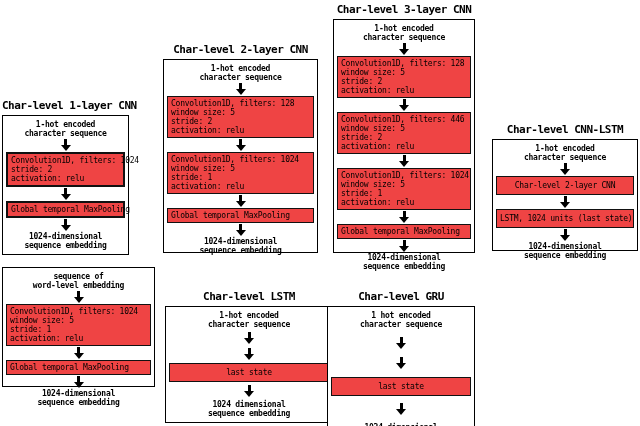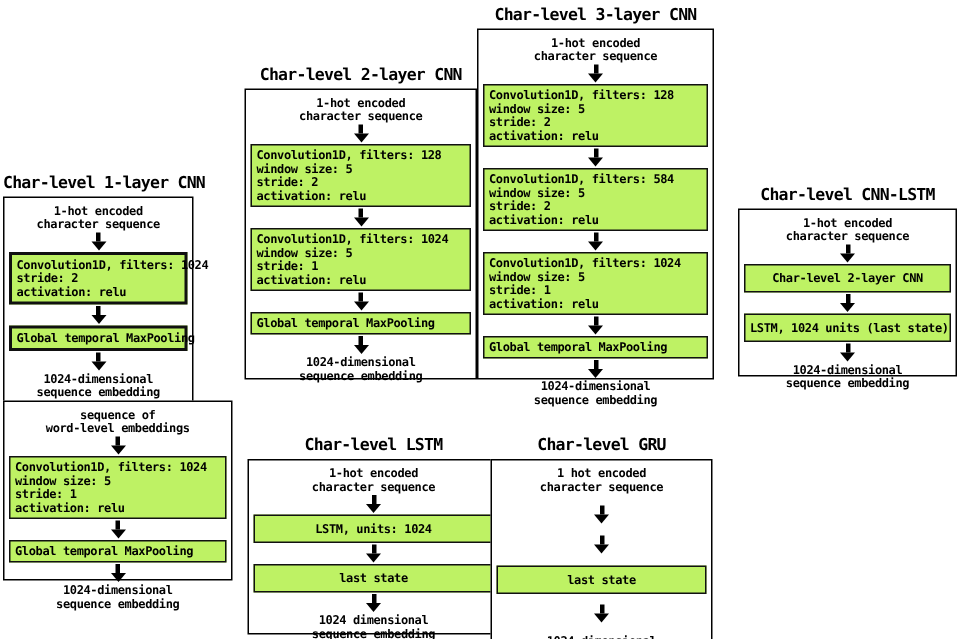--- a/index.html
+++ b/index.html
@@ -39,46 +39,46 @@
     font-weight: bold;
     line-height: 9px;
     text-align: center;
     letter-spacing: -0.25px;
     white-space: nowrap;
   }
   .box {
     border: 1px solid #111;
     box-sizing: border-box;
     width: 100%;
-    background: #bef264;
+    background: #ef4444;
     padding: 2px 3px;
     font-size: 8px;
-    font-weight: bold;
+    font-weight: normal;
     line-height: 9px;
     letter-spacing: -0.25px;
     white-space: nowrap;
   }
   .box.left  { text-align: left; }
   .box.center{ text-align: center; padding-top: 4px; padding-bottom: 4px; }
   
   .pos-char1 .box { border-width: 2px; }
   .arrow { display: flex; flex-direction: column; align-items: center; margin: 1px 0; }
   .arrow .shaft { width: 3px; height: 6px; background: #000; }
   .arrow .head  {
     width: 0; height: 0;
     border-left: 5px solid transparent;
     border-right: 5px solid transparent;
     border-top: 6px solid #000;
   }
   
-  .pos-char1   { left: 2px;   top: 115px;  width: 127px; }
+  .pos-char1   { left: 2px;   top: 99px;  width: 127px; }
   .pos-char1 .frame   { height: 140px; }
   .pos-char2   { left: 163px; top: 43px;  width: 155px; }
   .pos-char2 .frame   { height: 194px; }
-  .pos-char3   { left: 318px; top: 3px;   width: 158px; }
+  .pos-char3   { left: 333px; top: 3px;   width: 142px; }
   .pos-char3 .frame   { height: 234px; }
   .pos-cnnlstm { left: 492px; top: 123px; width: 146px; }
   .pos-cnnlstm .frame { height: 112px; }
   .pos-word    { left: 2px;   top: 267px; width: 153px; }
   .pos-word .frame    { height: 120px; }
   .pos-lstm    { left: 165px; top: 290px; width: 168px; }
   .pos-lstm .frame    { height: 117px; }
   .pos-gru     { left: 327px; top: 290px; width: 148px; }
   .pos-gru .frame     { height: 140px; }
 </style>
@@ -178,21 +178,21 @@
           <div class="line">Convolution1D, filters: 128</div>
           <div class="line">window size: 5</div>
           <div class="line">stride: 2</div>
           <div class="line">activation: relu</div>
         </div>
         <div class="arrow">
           <div class="shaft"></div>
           <div class="head"></div>
         </div>
         <div class="box left">
-          <div class="line">Convolution1D, filters: 584</div>
+          <div class="line">Convolution1D, filters: 446</div>
           <div class="line">window size: 5</div>
           <div class="line">stride: 2</div>
           <div class="line">activation: relu</div>
         </div>
         <div class="arrow">
           <div class="shaft"></div>
           <div class="head"></div>
         </div>
         <div class="box left">
           <div class="line">Convolution1D, filters: 1024</div>
@@ -245,21 +245,21 @@
         <div class="label">
           <div>1024-dimensional</div>
           <div>sequence embedding</div>
         </div>
       </div>
     </div>
     <div class="diagram pos-word">
       <div class="frame">
         <div class="label">
           <div>sequence of</div>
-          <div>word-level embeddings</div>
+          <div>word-level embedding</div>
         </div>
         <div class="arrow">
           <div class="shaft"></div>
           <div class="head"></div>
         </div>
         <div class="box left">
           <div class="line">Convolution1D, filters: 1024</div>
           <div class="line">window size: 5</div>
           <div class="line">stride: 1</div>
           <div class="line">activation: relu</div>
@@ -284,23 +284,20 @@
     <div class="diagram pos-lstm">
       <div class="title">Char-level LSTM</div>
       <div class="frame">
         <div class="label">
           <div>1-hot encoded</div>
           <div>character sequence</div>
         </div>
         <div class="arrow">
           <div class="shaft"></div>
           <div class="head"></div>
-        </div>
-        <div class="box center">
-          <div class="line">LSTM, units: 1024</div>
         </div>
         <div class="arrow">
           <div class="shaft"></div>
           <div class="head"></div>
         </div>
         <div class="box center">
           <div class="line">last state</div>
         </div>
         <div class="arrow">
           <div class="shaft"></div>

